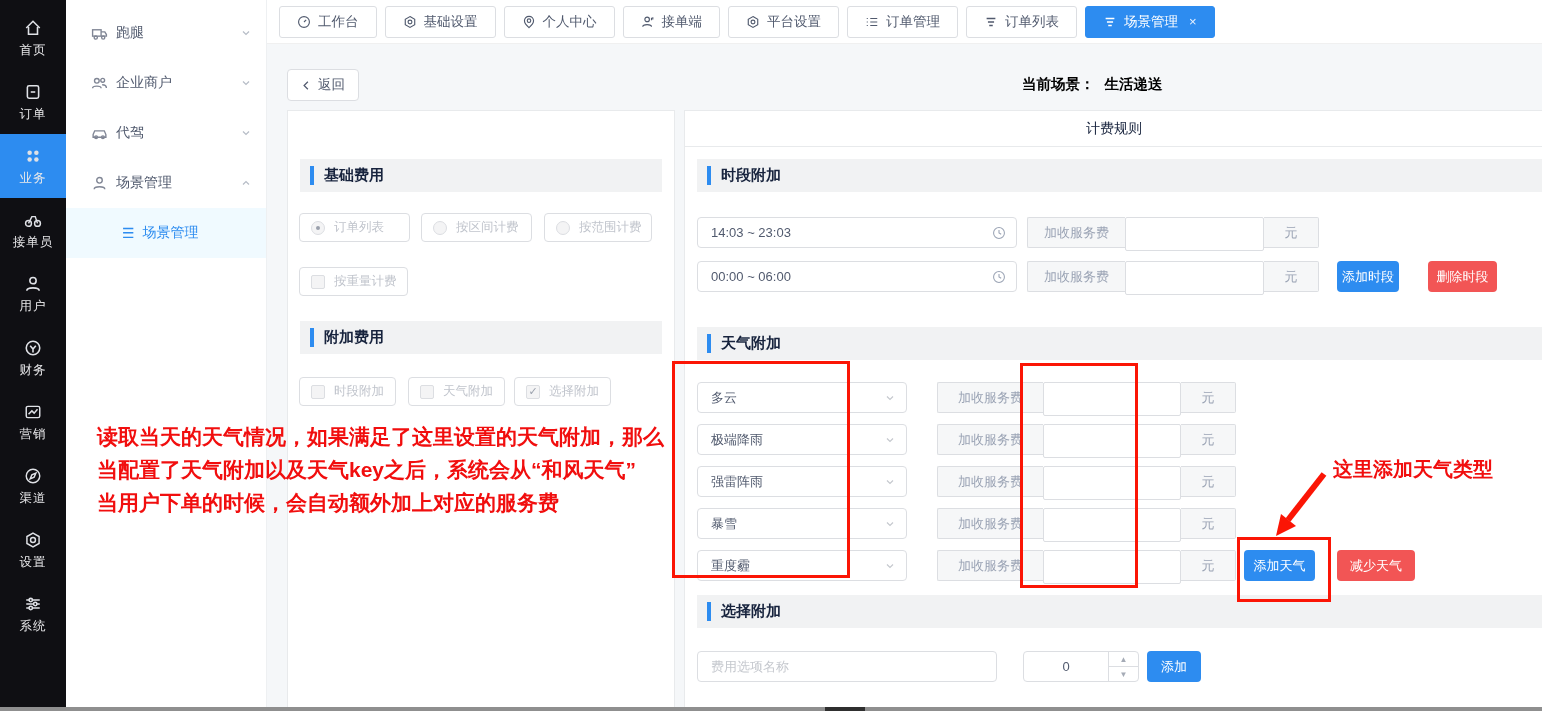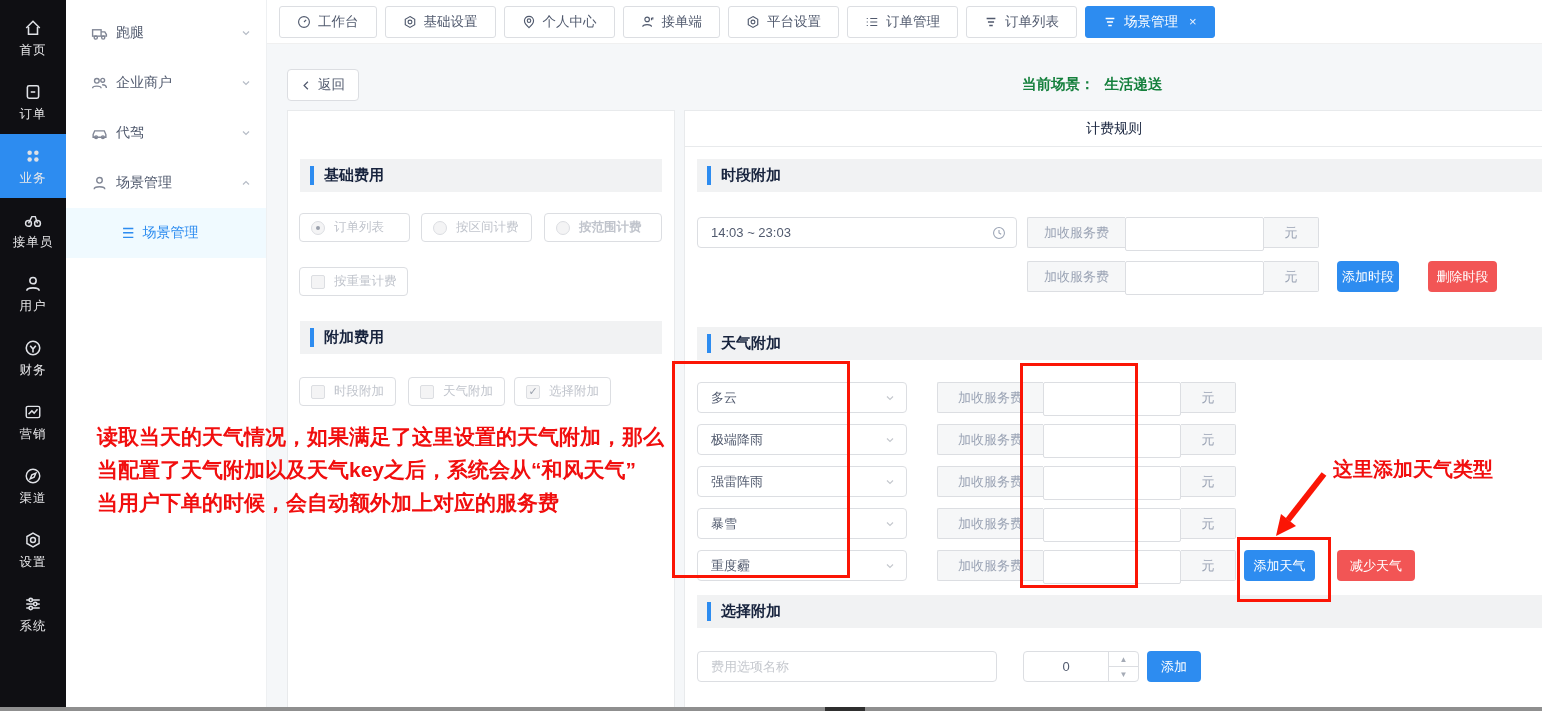--- a/index.html
+++ b/index.html
@@ -29,21 +29,21 @@
   .tabbar { position:absolute; left:0; top:0; right:0; height:44px; background:#fff; border-bottom:1px solid #f0f0f0; display:flex; align-items:center; padding-left:12px; gap:8px; }
   .tab { height:32px; display:flex; align-items:center; gap:7px; padding:0 17px; border:1px solid #dcdee2; border-radius:3px; background:#fff; font-size:13.5px; color:#515a6e; cursor:pointer; white-space:nowrap; }
   .tab .ticon { display:flex; align-items:center; color:#515a6e; font-size:14px; }
   .tab.active { background:#2d8cf0; border-color:#2d8cf0; color:#fff; }
   .tab.active .ticon { color:#fff; }
   .tab .close { margin-left:4px; font-size:13px; color:#e8f2ff; cursor:pointer; }
 
   .content { position:absolute; left:0; top:44px; right:0; bottom:0; }
 
   .back-btn { position:absolute; left:20px; top:25px; width:72px; height:32px; background:#fff; border:1px solid #dcdee2; border-radius:4px; display:flex; align-items:center; justify-content:center; gap:6px; font-size:13.5px; color:#515a6e; cursor:pointer; }
-  .scene { position:absolute; left:755px; top:31px; display:flex; gap:10px; font-size:14.5px; font-weight:bold; color:#15803d;justify-content:center; }
+  .scene { position:absolute; left:755px; top:31px; display:flex; gap:10px; font-size:14.5px; font-weight:bold; color:#000000;justify-content:center; }
 
   .panel { position:absolute; background:#fff; border:1px solid #e8eaec; }
   .panel-left  { left:20px;  top:66px; width:388px; bottom:-2px; }
   .panel-right { left:417px; top:66px; right:-2px;  bottom:-2px; }
   .panel-hd { height:36px; line-height:35px; text-align:center; font-size:14px; color:#17233d; border-bottom:1px solid #e8eaec; }
 
   .secbar { position:absolute; left:12px; right:12px; height:33px; background:#f1f2f3; display:flex; align-items:center; font-size:15px; font-weight:bold; color:#17233d; }
   .secbar::before { content:""; width:4px; height:19px; background:#2d8cf0; margin:0 10px 0 10px; }
   .panel-right .secbar { right:0; }
 
@@ -376,21 +376,21 @@
           </div>
 
         <div class="optbox" style="top:102px; left:11px; width:111px;">
           <span class="radio checked"></span>
           <span>订单列表</span>
         </div>
         <div class="optbox" style="top:102px; left:133px; width:111px;">
           <span class="radio"></span>
           <span>按区间计费</span>
         </div>
-        <div class="optbox" style="top:102px; left:256px; width:118px;font-weight:bold;">
+        <div class="optbox" style="top:102px; left:256px; width:108px;">
           <span class="radio"></span>
           <span>按范围计费</span>
         </div>
 
         <div class="optbox" style="top:156px; left:11px; width:109px;">
           <span class="cbox"></span>
           <span>按重量计费</span>
         </div>
 
         <div class="secbar" style="top:210px;font-family:Liberation Mono, monospace;">
@@ -429,20 +429,29 @@
               </span>
           </div>
           <div class="cell prepend t-prep">加收服务费</div>
           <div class="cell valbox t-val">
               <input value="10" style="">
             </div>
           <div class="cell unitbox t-unit">元</div>
         </div>
 
         <div class="row" style="top:150px;">
+          <div class="cell rangebox t-range">
+            <span>00:00 ~ 06:00</span>
+            <span class="clock">
+                <svg width="14" height="14" viewBox="0 0 16 16" fill="none" stroke="currentColor" stroke-width="1.2">
+                  <circle cx="8" cy="8" r="6.2"></circle>
+                  <path d="M8 4.5 V8 L10.5 9.5"></path>
+                </svg>
+              </span>
+          </div>
           <div class="cell prepend t-prep">加收服务费</div>
           <div class="cell valbox t-val">
               <input value="0" style="">
             </div>
           <div class="cell unitbox t-unit">元</div>
           <button class="btn btn-blue" style="left:652px; width:62px;">添加时段</button>
           <button class="btn btn-red" style="left:743px; width:69px;">删除时段</button>
         </div>
 
         <div class="secbar" style="top:216px;">

